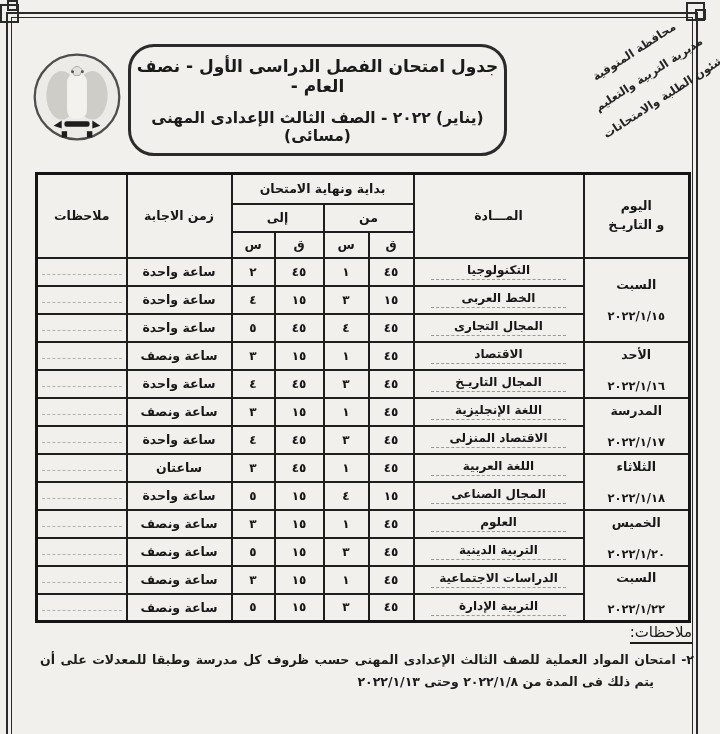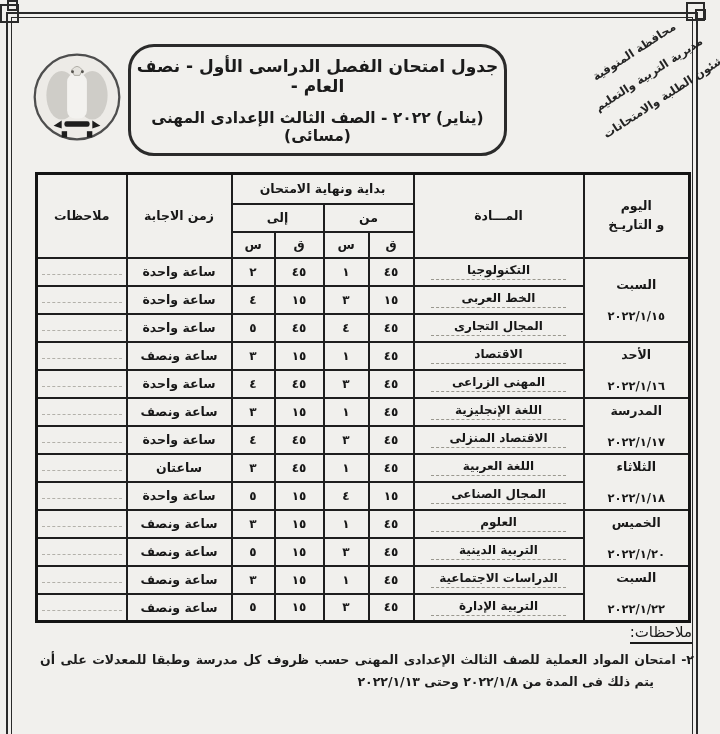--- a/index.html
+++ b/index.html
@@ -196,21 +196,21 @@
         <td class="num">٤٥</td>
         <td class="num">١</td>
         <td class="num">١٥</td>
         <td class="num">٣</td>
         <td class="answer-cell">ساعة ونصف</td>
         <td class="notes-cell">
           <div class="dash-line"></div>
         </td>
       </tr>
       <tr>
-        <td class="subject-cell"><span class="subject-text">المهنى الزراعى</span></td>
+        <td class="subject-cell"><span class="subject-text">المجال التاريـخ</span></td>
         <td class="num">٤٥</td>
         <td class="num">٣</td>
         <td class="num">٤٥</td>
         <td class="num">٤</td>
         <td class="answer-cell">ساعة واحدة</td>
         <td class="notes-cell">
           <div class="dash-line"></div>
         </td>
       </tr>
       <tr>

